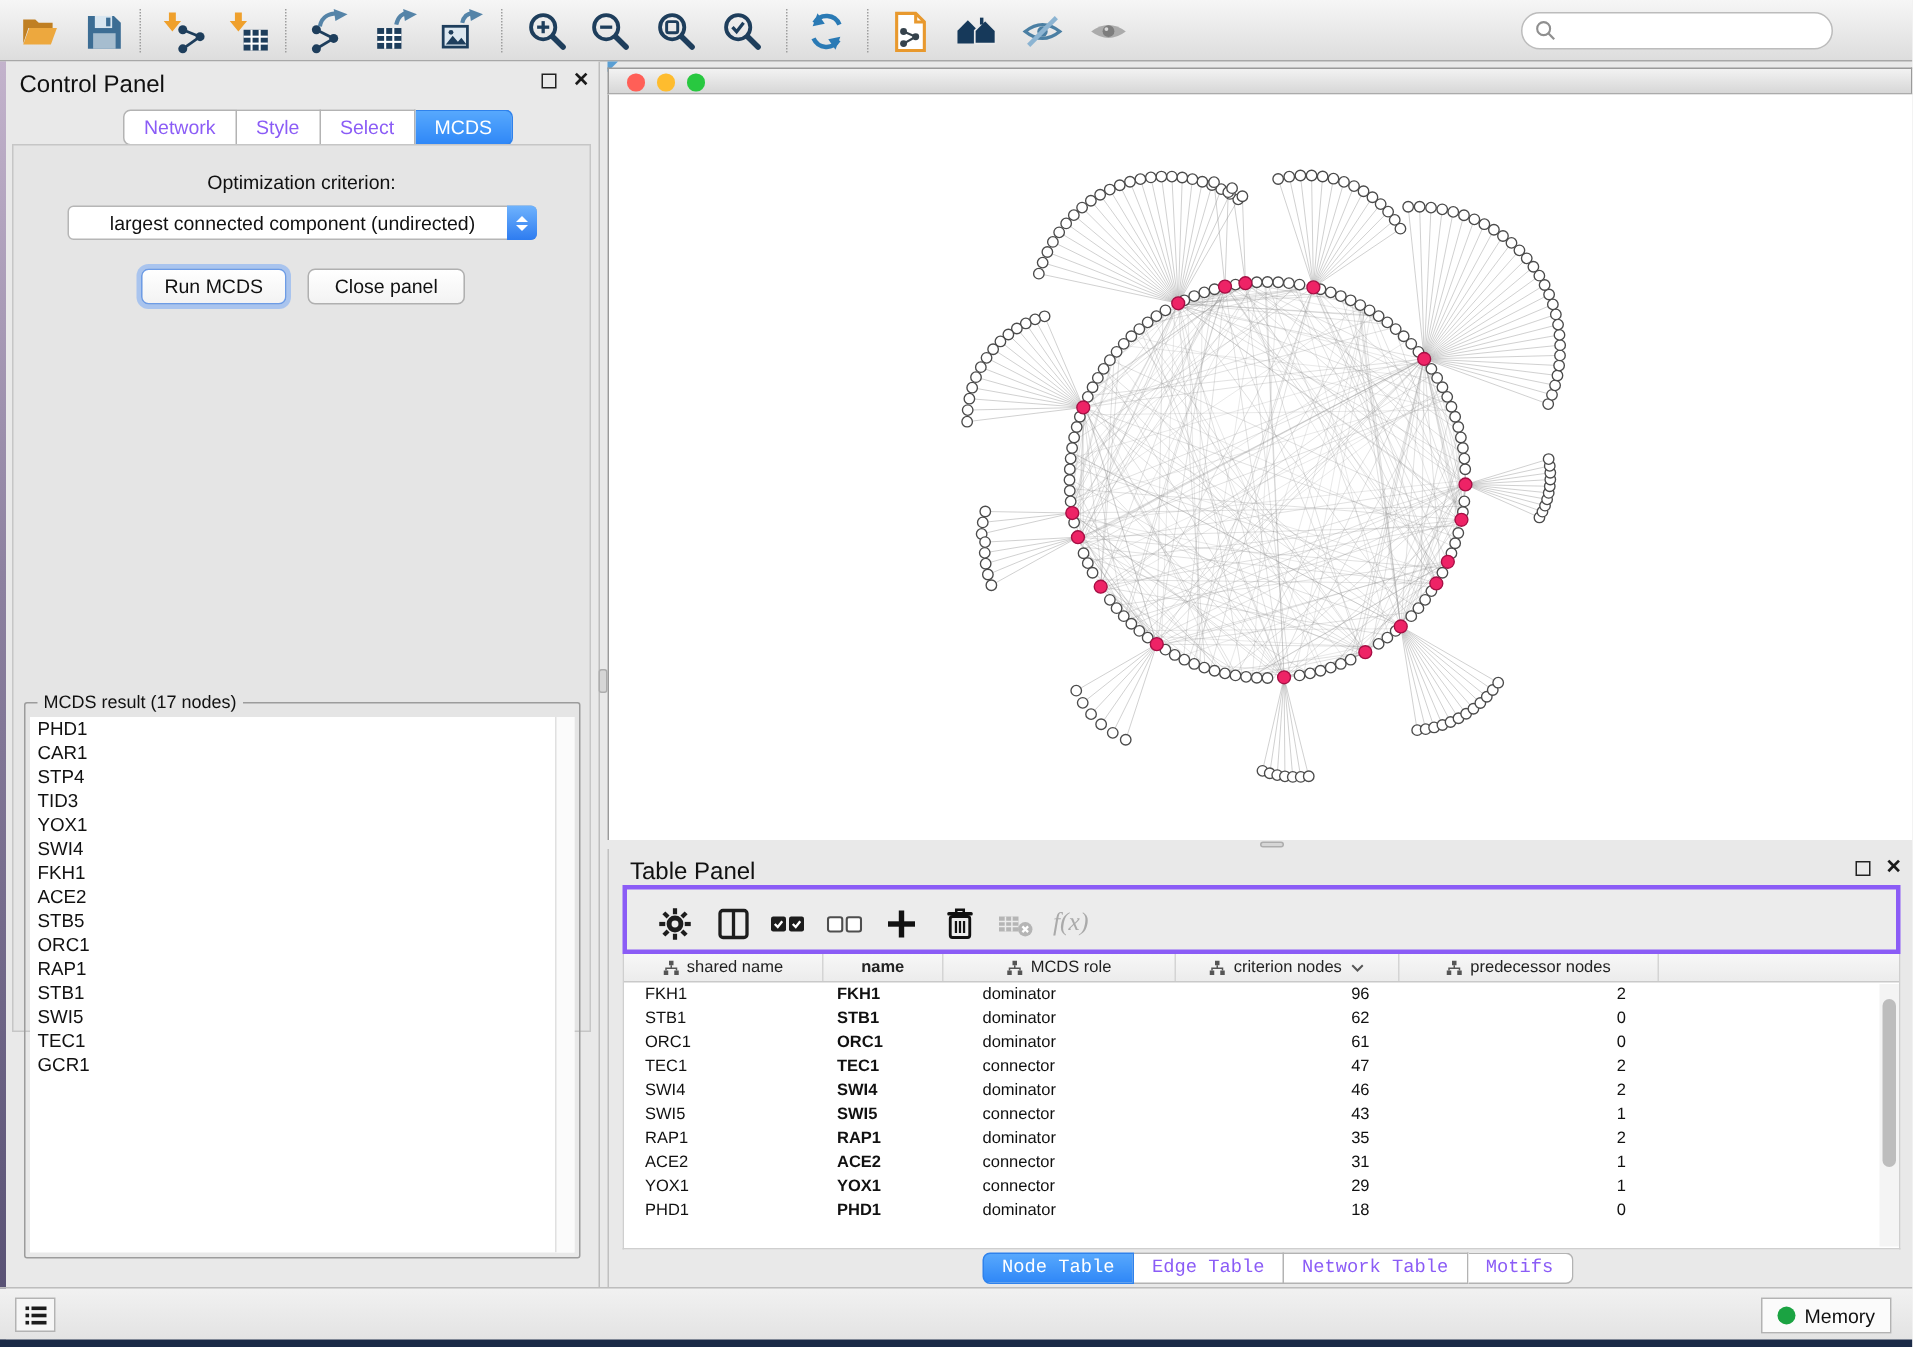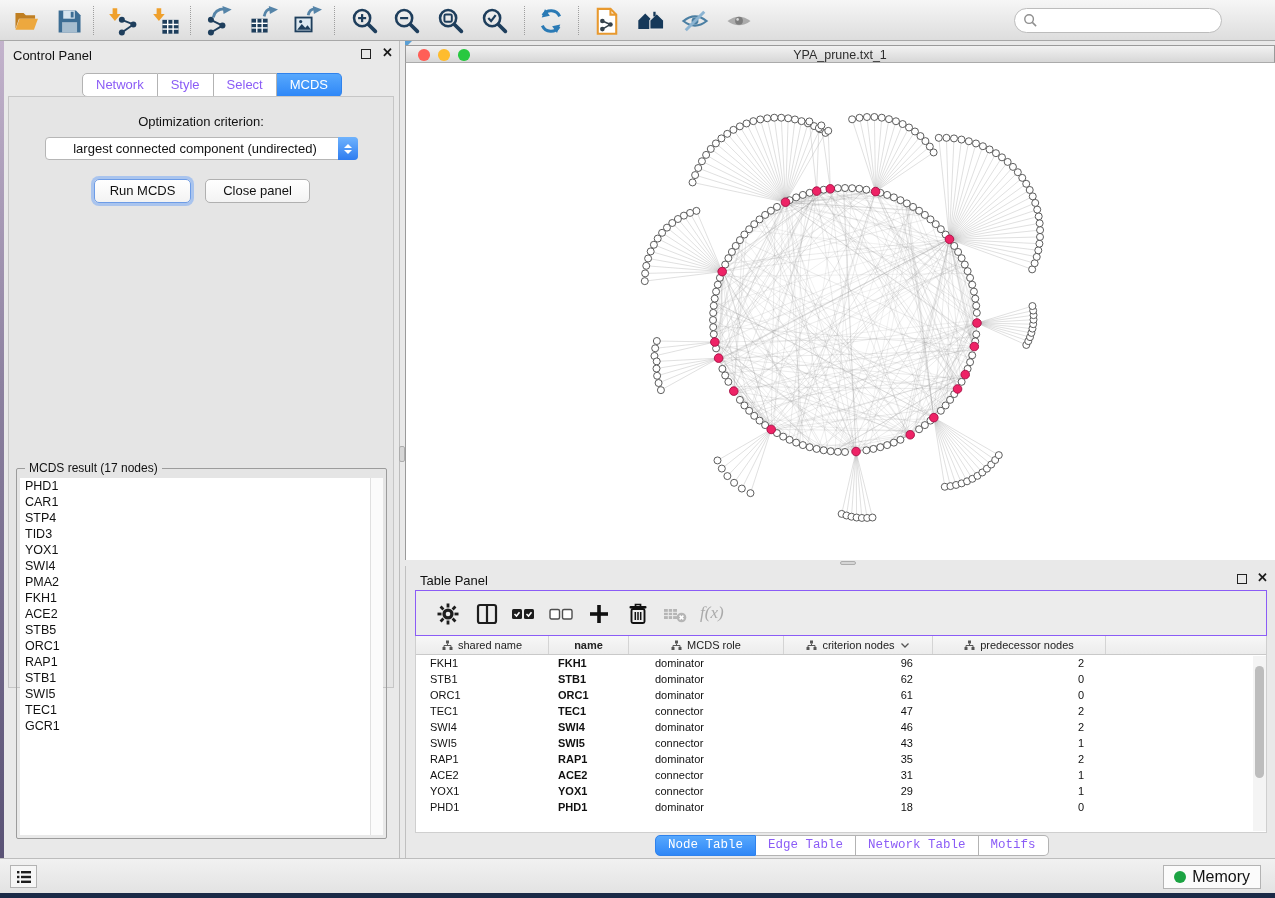--- a/index.html
+++ b/index.html
@@ -17,21 +17,21 @@
   .searchbox input { border:none; outline:none; flex:1; font-size:12px; background:transparent; }
 
   
   .desk-left { position:absolute; left:0; top:41px; width:4px; height:852px;
     background:linear-gradient(#c3b3cc,#8d81a0 40%,#564f72); }
   .desk-bottom { position:absolute; left:0; bottom:0; width:100%; height:5px; background:#1b2a47; }
 
   
   .cpanel { position:absolute; left:4px; top:41px; width:396px; height:817px; background:#e9e9e9; border-right:1px solid #bdbdbd; }
   .panel-titlebar { position:relative; height:26px; }
-  .panel-title { position:absolute; left:9px; top:7px; font-size:13px; color:#111; }
+  .panel-title { position:absolute; left:9px; top:7px; font-size:16px; color:#111; }
   .float-ico { position:absolute; top:8px; width:10px; height:10px; border:1.4px solid #222; background:transparent; }
   .close-ico { position:absolute; top:5px; font-size:13px; font-weight:bold; color:#1a1a1a; line-height:14px; }
   .segbar { position:absolute; display:flex; }
   .seg { padding:3px 13px 4px; background:#fff; border:1px solid #b3b3b3; border-left:none;
     font-size:13px; color:#8b5cf6; cursor:pointer; white-space:nowrap; }
   .seg:first-child { border-left:1px solid #b3b3b3; border-radius:5px 0 0 5px; }
   .seg:last-child { border-radius:0 5px 5px 0; }
   .seg.active { background:linear-gradient(#57a8fd,#2f87f7); border-color:#2f82ec; color:#fff; }
   .cp-tabs { left:78px; top:32px; }
   .cp-inner { position:absolute; left:4px; top:55px; width:386px; height:592px; background:#e5e5e5; border:1px solid #c6c6c6; }
@@ -59,21 +59,21 @@
   .corner-mark { position:absolute; left:405px; top:41px; width:0; height:0;
     border-left:7px solid #5a9fd4; border-bottom:7px solid transparent; }
   .tl { position:absolute; top:3px; width:11.5px; height:11.5px; border-radius:50%; }
   .net-title { position:absolute; width:100%; text-align:center; top:2px; font-size:12.5px; color:#2e2e2e; }
   .net-canvas { position:absolute; left:405px; top:63px; width:870px; height:497px; background:#fff; border-left:1px solid #9a9a9a; }
   .vsplit-handle { position:absolute; left:399px; top:446px; width:6px; height:16px; background:#d6d6d6; border:1px solid #adadad; border-radius:2px; }
   .hsplit-handle { position:absolute; left:840px; top:560.5px; width:16px; height:4px; background:#d6d6d6; border:1px solid #adadad; border-radius:2px; }
 
   
   .tpanel { position:absolute; left:405px; top:566px; width:870px; height:292px; background:#e9e9e9; border-left:1px solid #c0c0c0; }
-  .tp-toolbar { position:absolute; left:9px; right:8px; top:24px; height:46px; background:#ececec; border:1px solid #8b5cf6; }
+  .tp-toolbar { position:absolute; left:9px; right:8px; top:24px; height:46px; background:#ececec; border:3px solid #8b5cf6; }
   .tico { position:absolute; top:11px; width:24px; height:24px; cursor:pointer; }
   .tico svg { width:100%; height:100%; }
   .tico.disabled { cursor:default; }
   .fx { font-family:"Liberation Serif",serif; font-style:italic; font-size:17px; color:#aaa; top:12px; }
   .tablewrap { position:absolute; left:9px; right:8px; top:70px; height:197px; background:#fff; border:1px solid #cfcfcf; border-top:none; overflow:hidden; }
   .thead { display:flex; height:19px; background:linear-gradient(#f7f7f7,#ececec); border-bottom:1px solid #c9c9c9; }
   .th { display:flex; align-items:center; justify-content:center; gap:5px; font-size:11px; color:#222;
     border-right:1px solid #d4d4d4; height:100%; cursor:pointer; }
   .th svg { flex:none; }
   .tr { display:flex; height:16px; }
@@ -87,21 +87,21 @@
   .tbl-scroll { position:absolute; right:0px; top:20px; bottom:1px; width:13px; background:#f4f4f4; }
   .tbl-thumb { position:absolute; right:2px; top:10px; width:9px; height:112px; background:#bdbdbd; border-radius:5px; }
   .tp-tabs { left:249px; top:269px; }
   .tp-tabs .seg { font-size:12.5px; padding:2px 12px 3px;font-family:Liberation Mono, monospace; }
 
   
   .statusbar { position:absolute; left:0; top:858px; width:100%; height:35px;
     background:linear-gradient(#f1f1f1,#e3e3e3); border-top:1px solid #bdbdbd; }
   .menu-btn { position:absolute; left:10px; top:6px; width:27px; height:23px; background:#f6f6f6; border:1px solid #b3b3b3; cursor:pointer; display:flex; align-items:center; justify-content:center; }
   .mem-btn { position:absolute; right:14px; top:6px; height:24px; background:#fbfbfb; border:1px solid #b3b3b3;
-    display:flex; align-items:center; gap:6px; padding:0 10px; font-size:16px; color:#111; cursor:pointer; }
+    display:flex; align-items:center; gap:6px; padding:0 10px; font-size:13px; color:#111; cursor:pointer; }
   .mem-dot { width:12px; height:12px; border-radius:50%; background:#1ba342; }
 </style>
 </head>
 <body>
 
 <div class="app">
 
   <div class="toolbar">
     <div class="tbtn" style="left:12px">
       <svg viewBox="0 0 26 26">
@@ -289,41 +289,39 @@
       <div class="groupbox">
         <span class="group-legend">MCDS result (17 nodes)</span>
         <div class="mcds-list">
           <div class="list-scroll"></div>
         <div class="li">PHD1</div>
             <div class="li">CAR1</div>
             <div class="li">STP4</div>
             <div class="li">TID3</div>
             <div class="li">YOX1</div>
             <div class="li">SWI4</div>
-            <div class="li">PMA2</div>
             <div class="li">FKH1</div>
             <div class="li">ACE2</div>
             <div class="li">STB5</div>
             <div class="li">ORC1</div>
             <div class="li">RAP1</div>
             <div class="li">STB1</div>
             <div class="li">SWI5</div>
             <div class="li">TEC1</div>
             <div class="li">GCR1</div>
           </div>
       </div>
     </div>
   </div>
 
   <div class="corner-mark"></div>
   <div class="netwin-title">
     <span class="tl" style="left:12px; background:#ff5f57"></span>
     <span class="tl" style="left:32px; background:#febc2e"></span>
     <span class="tl" style="left:52px; background:#28c840"></span>
-    <div class="net-title">YPA_prune.txt_1</div>
   </div>
   <div class="net-canvas">
     <svg width="868" height="495" id="netsvg">
         <line x1="379.4841646289952" y1="139.17867196431942" x2="570.6431937622937" y2="247.30105489946396" stroke="#8f8f8f" stroke-width="0.55" opacity="0.32"></line>
         <line x1="379.4841646289952" y1="139.17867196431942" x2="561.1233351880904" y2="206.90118761350416" stroke="#8f8f8f" stroke-width="0.55" opacity="0.32"></line>
         <line x1="379.4841646289952" y1="139.17867196431942" x2="569.6129933420749" y2="276.085229111098" stroke="#8f8f8f" stroke-width="0.55" opacity="0.32"></line>
         <line x1="379.4841646289952" y1="139.17867196431942" x2="397.44437612185334" y2="382.2881882864383" stroke="#8f8f8f" stroke-width="0.55" opacity="0.32"></line>
         <line x1="379.4841646289952" y1="139.17867196431942" x2="308.196491062503" y2="274.73251391196845" stroke="#8f8f8f" stroke-width="0.55" opacity="0.32"></line>
         <line x1="379.4841646289952" y1="139.17867196431942" x2="329.5827500955311" y2="183.16325153866134" stroke="#8f8f8f" stroke-width="0.55" opacity="0.32"></line>
         <line x1="379.4841646289952" y1="139.17867196431942" x2="309.959840670955" y2="229.20364627627075" stroke="#8f8f8f" stroke-width="0.55" opacity="0.32"></line>

